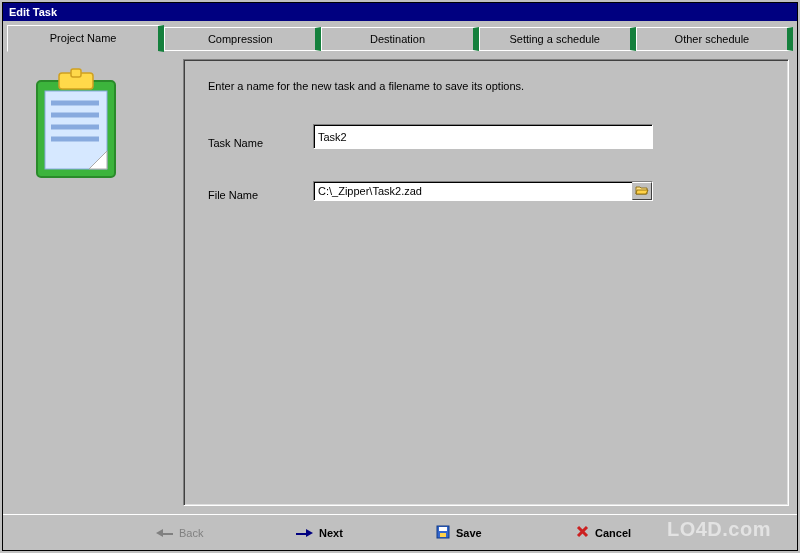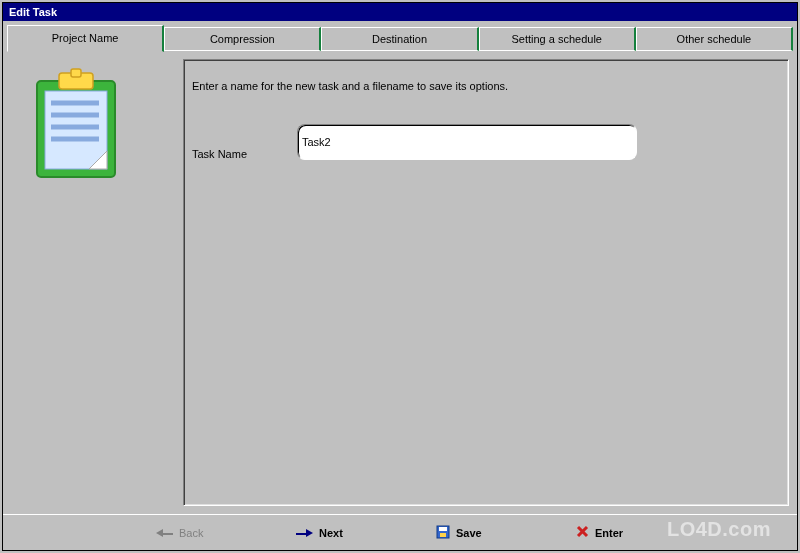--- a/index.html
+++ b/index.html
@@ -44,21 +44,21 @@
       border: 1px solid #808080;
       border-bottom: none;
       background: #c0c0c0;
       text-align: center;
       padding: 5px 2px;
       font-size: 11px;
       cursor: pointer;
       position: relative;
       border-top: 1px solid #fff;
       border-left: 1px solid #fff;
-      border-right: 2px solid #15803d;
+      border-right: 6px solid #15803d;
     }
     .tab.active {
       background: #c0c0c0;
       border-bottom: 1px solid #c0c0c0;
       z-index: 2;
       margin-bottom: -1px;
       padding-top: 6px;
       padding-bottom: 6px;
       font-weight: normal;
     }
@@ -83,49 +83,48 @@
       position: relative;
     }
     .panel {
       flex: 1;
       border-top: 1px solid #808080;
       border-left: 1px solid #808080;
       border-right: 1px solid #fff;
       border-bottom: 1px solid #fff;
       box-shadow: inset 1px 1px 0 #404040, inset -1px -1px 0 #dfdfdf;
       background: #c0c0c0;
-      padding: 20px 8px;
+      padding: 20px 24px;
     }
     .instruction {
       font-size: 11px;
       margin-bottom: 32px;
     }
     .form-row {
       display: flex;
       align-items: flex-end;
       margin-bottom: 32px;
     }
     .form-label {
       width: 105px;
       font-size: 11px;
     }
     .text-input {
       flex: 1;
       max-width: 340px;
-      height: 36px;
+      height: 25px;
       border-top: 1px solid #808080;
       border-left: 1px solid #808080;
       border-right: 1px solid #fff;
       border-bottom: 1px solid #fff;
       box-shadow: inset 1px 1px 0 #000;
       background: #fff;
       font-family: inherit;
       font-size: 11px;
       padding: 2px 4px;
-      border-radius: 8px;
     }
     .file-input-wrap {
       flex: 1;
       max-width: 340px;
       display: flex;
       height: 20px;
       border-top: 1px solid #808080;
       border-left: 1px solid #808080;
       border-right: 1px solid #fff;
       border-bottom: 1px solid #fff;
@@ -269,20 +268,34 @@
     </div>
 
     <div class="panel">
       <div class="instruction">Enter a name for the new task and a filename to save its options.</div>
 
       <div class="form-row">
         <div class="form-label">Task Name</div>
         <input class="text-input" value="Task2" style="">
       </div>
 
+      <div class="form-row">
+        <div class="form-label">File Name</div>
+        <div class="file-input-wrap">
+          <input class="file-input" value="C:\_Zipper\Task2.zad" style="">
+          <div class="browse-btn">
+            <span>
+              <svg width="14" height="11" viewBox="0 0 14 11">
+                <path d="M1 2 L5 2 L6 3 L12 3 L12 9 L1 9 Z" fill="#ffe28a" stroke="#806000" stroke-width="0.8"></path>
+                <path d="M2 5 L13 5 L11 9 L1 9 Z" fill="#ffd24a" stroke="#806000" stroke-width="0.8"></path>
+              </svg>
+            </span>
+          </div>
+        </div>
+      </div>
     </div>
   </div>
 
   <div class="button-bar">
     <button class="wiz-btn disabled">
       <span><span class="arrow-left"></span><span class="arrow-left-tail"></span></span>
       <span>Back</span>
     </button>
     <button class="wiz-btn bold">
       <span><span class="arrow-right-tail"></span><span class="arrow-right"></span></span>
@@ -298,18 +311,18 @@
       </span>
       <span>Save</span>
     </button>
     <button class="wiz-btn bold">
       <span>
         <svg width="13" height="13" viewBox="0 0 13 13">
           <line x1="2" y1="2" x2="11" y2="11" stroke="#cc2020" stroke-width="3"></line>
           <line x1="11" y1="2" x2="2" y2="11" stroke="#cc2020" stroke-width="3"></line>
         </svg>
       </span>
-      <span>Enter</span>
+      <span>Cancel</span>
     </button>
   </div>
 </div>
 
 <div class="watermark">LO4D.com</div>
 
 </body></html>

